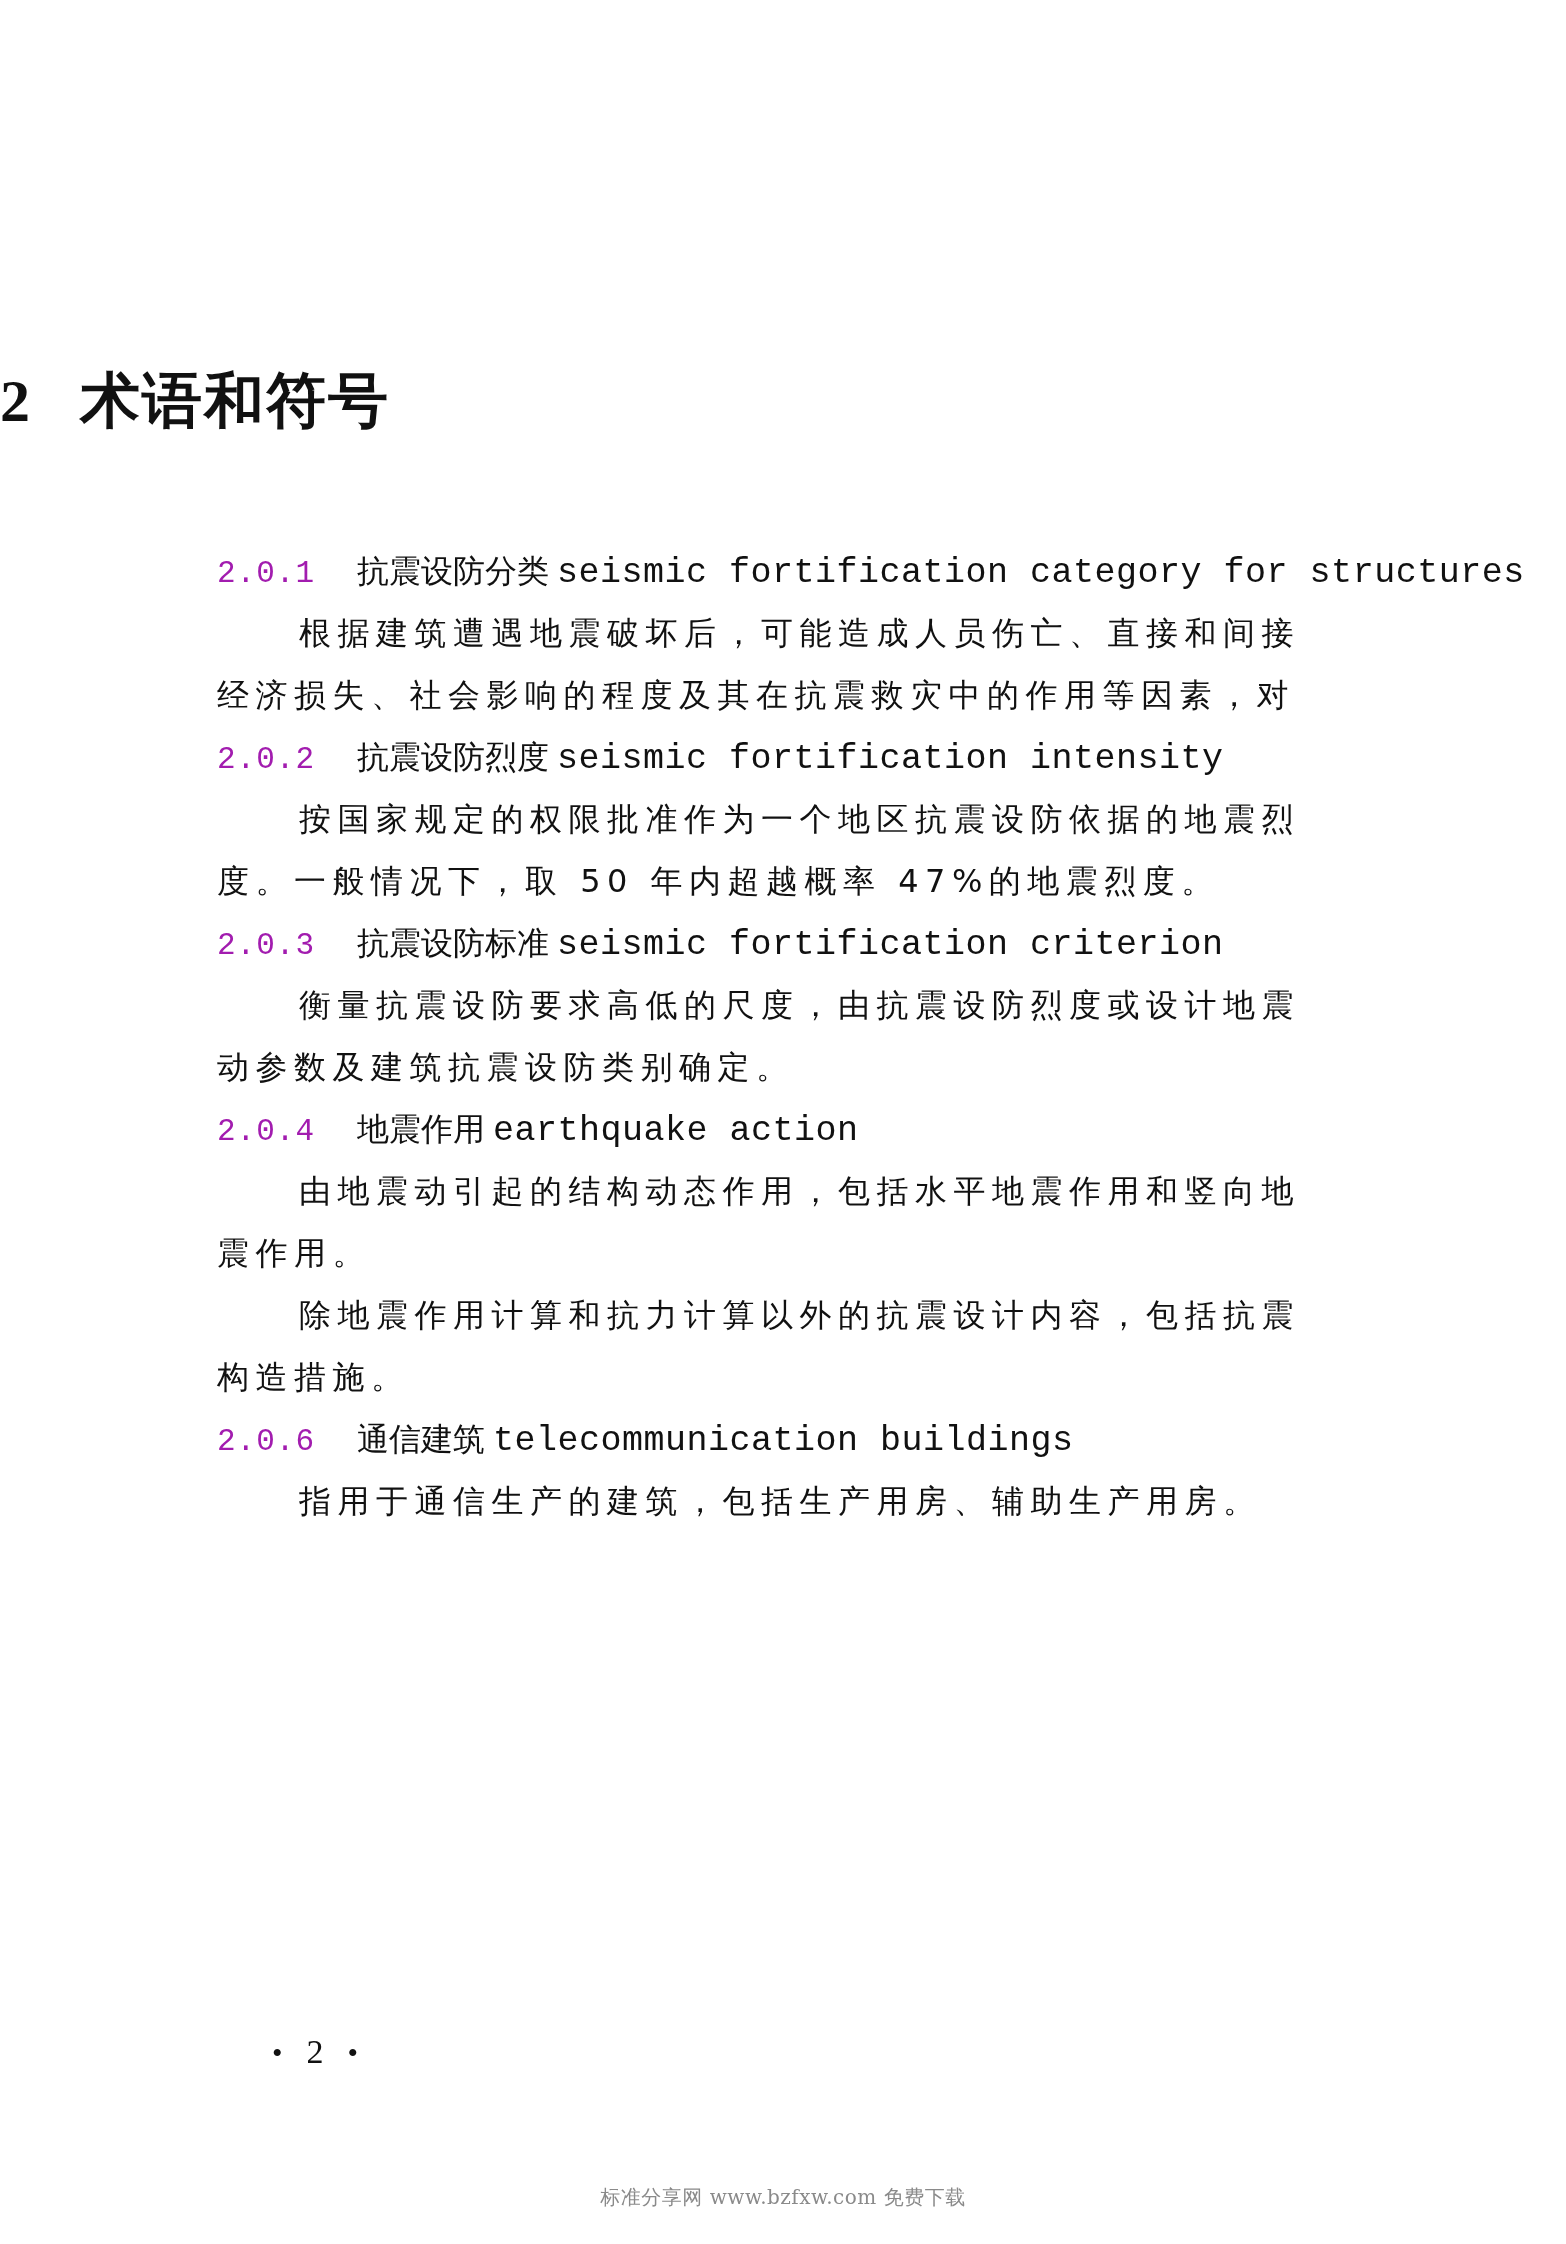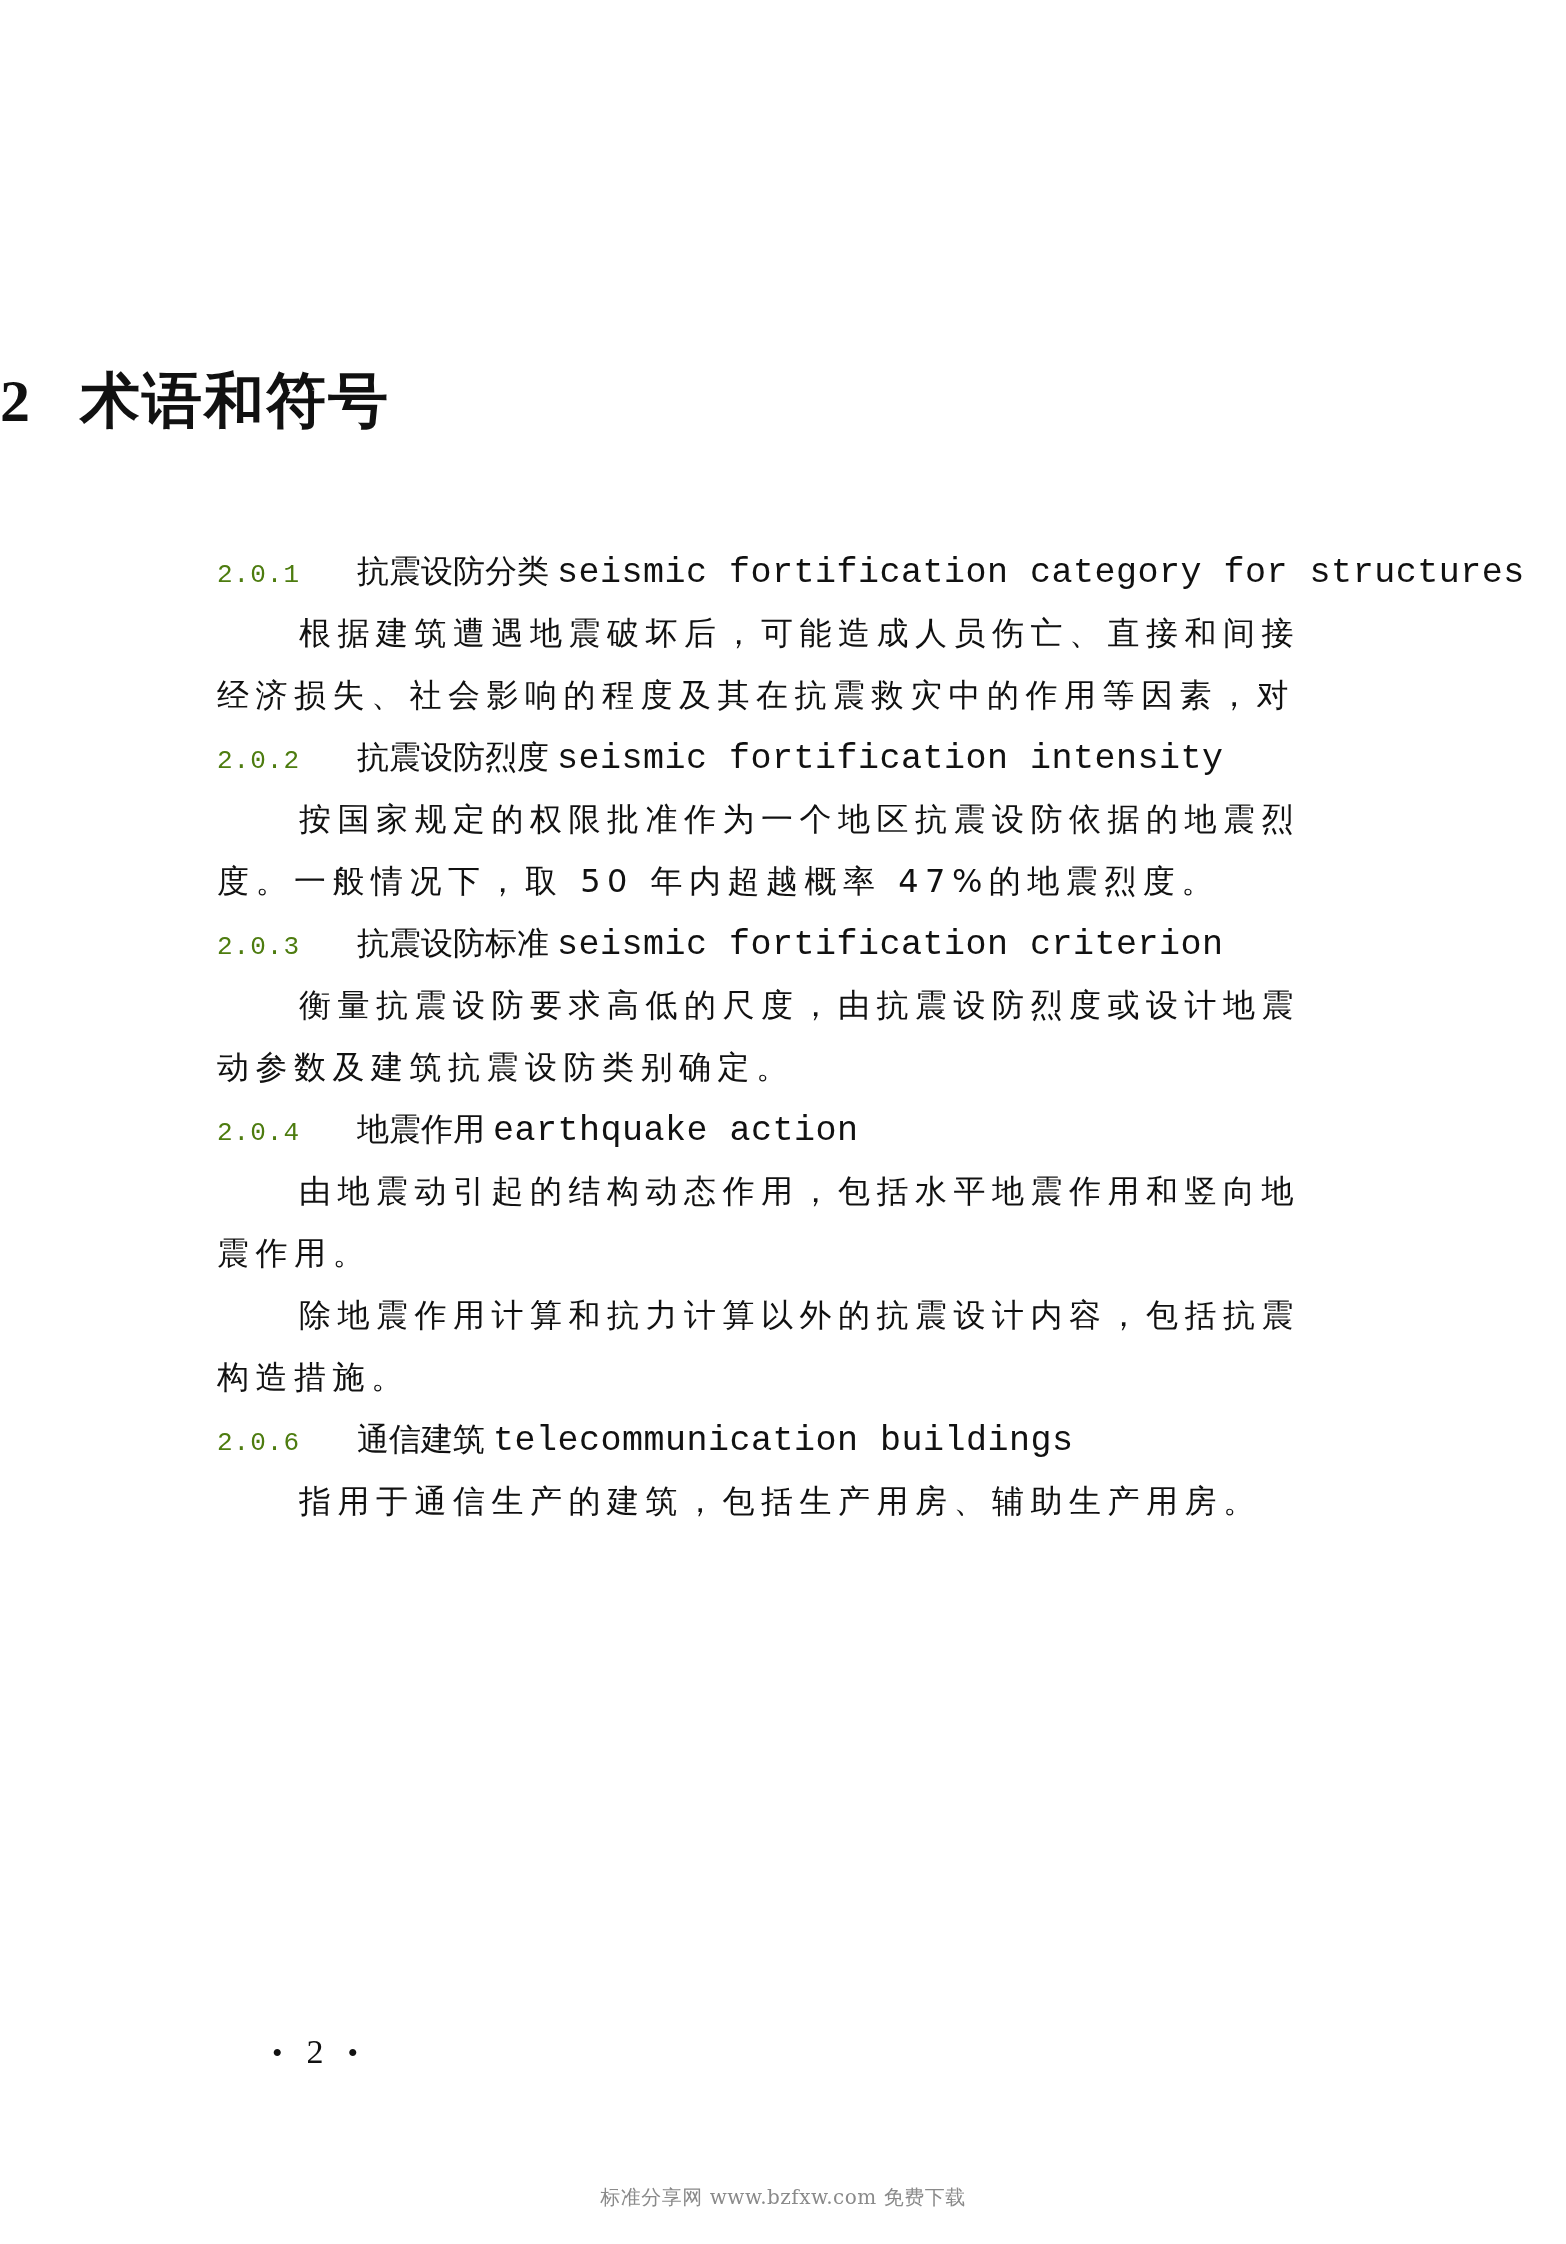--- a/index.html
+++ b/index.html
@@ -39,25 +39,25 @@
     }
     .line {
       height: 62px;
       line-height: 62px;
       font-size: 33px;
       white-space: nowrap;
       overflow: visible;
     }
     .term-line .term-num {
       font-family: "Liberation Mono", "DejaVu Sans Mono", monospace;
-      font-size: 26px;
+      font-size: 31px;
       letter-spacing: 1px;
       display: inline-block;
       width: 140px;
-      color: #4d7c0f;
+      color: #a21caf;
     }
     .term-line .term-zh {
       font-family: "DejaVu Sans", sans-serif;
       font-size: 32px;
       margin-right: 8px;
     }
     .term-line .term-en {
       font-family: Liberation Mono, monospace;
       font-size: 35px;
       letter-spacing: 0.5px;

